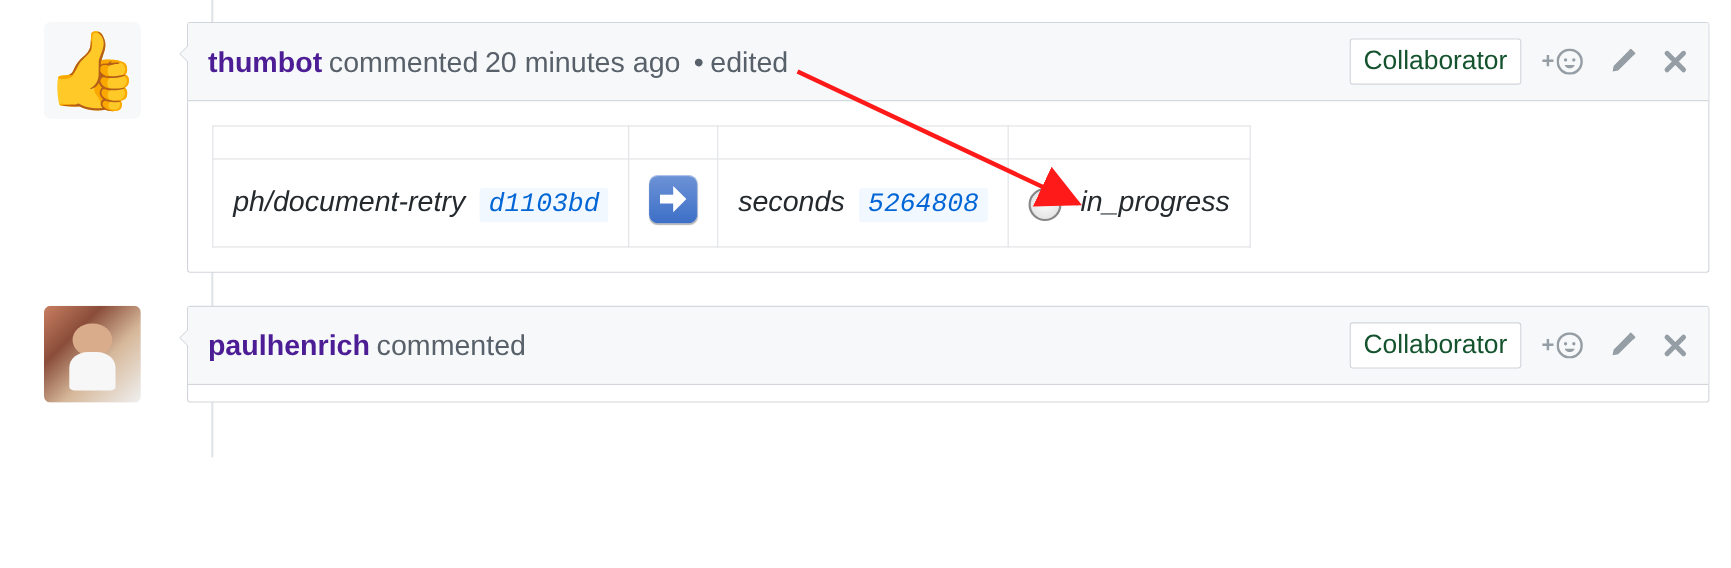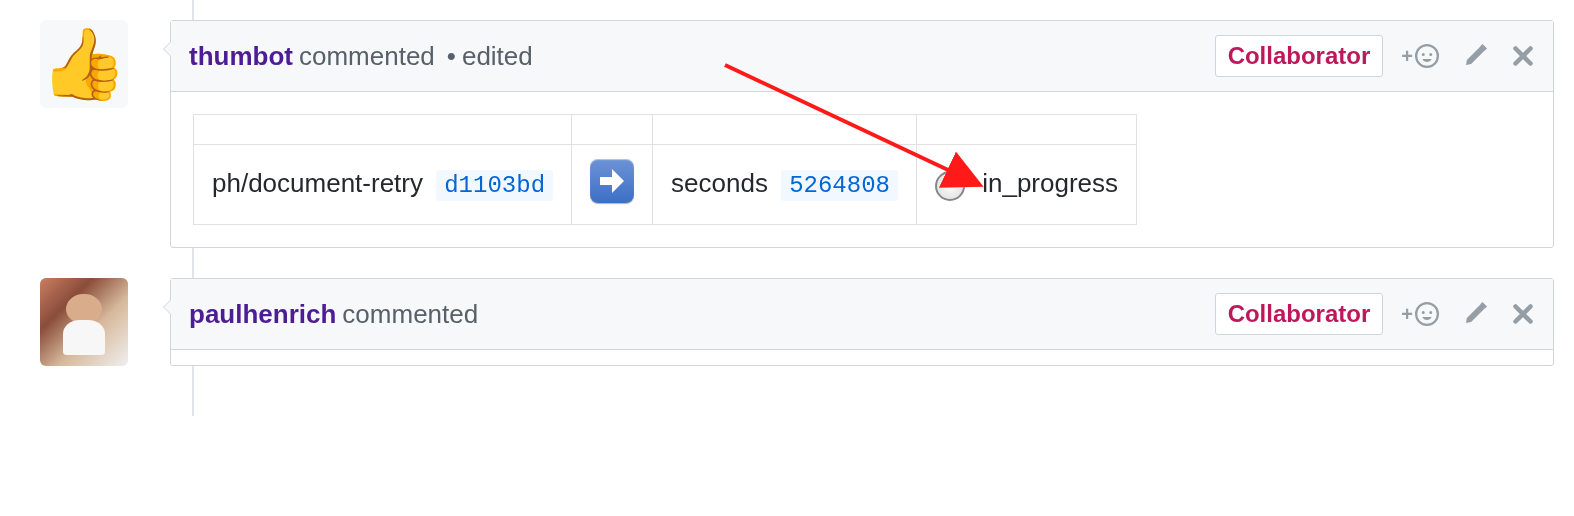--- a/index.html
+++ b/index.html
@@ -100,24 +100,23 @@
     color: #4c1d95;
   }
   .header-text { margin-right: 6px; }
   .dot { margin: 0 6px; }
   .spacer { flex: 1; }
   .collab-badge {
     border: 1px solid #d1d5da;
     border-radius: 3px;
     padding: 6px 12px;
     font-size: 24px;
-    color: #be185d;
+    color: #14532d;
     background: #fff;
     margin-right: 18px;
-    font-weight: bold;
   }
   .header-icons {
     display: flex;
     align-items: center;
     gap: 24px;
     color: #959da5;
   }
   .icon-btn {
     display: inline-flex;
     align-items: center;
@@ -129,20 +128,21 @@
     align-items: center;
     gap: 2px;
     font-size: 20px;
     font-weight: 600;
     color: #959da5;
   }
   .bubble-body {
     padding: 22px;
     font-size: 26px;
     color: #24292e;
+    font-style: italic;
   }
   table.status-table {
     border-collapse: collapse;
     font-size: 26px;
   }
   table.status-table th, table.status-table td {
     border: 1px solid #dfe2e5;
     padding: 14px 18px;
     text-align: left;
     vertical-align: middle;
@@ -217,20 +217,21 @@
 <div class="comment-block">
   <div class="avatar-col">
     <div class="avatar">
       <span class="avatar-thumbsup">👍</span>
     </div>
   </div>
   <div class="bubble">
     <div class="bubble-header">
       <span class="author header-text">thumbot</span>
       <span class="header-text">commented</span>
+      <span class="header-text">20 minutes ago</span>
       <span class="dot">•</span>
       <span>edited</span>
       <span class="spacer"></span>
       <span class="collab-badge">Collaborator</span>
       <div class="header-icons">
         <span class="icon-btn plus-emoji">
           <span>+</span>
           <svg width="24" height="24" viewBox="0 0 16 16">
               <path d="M8 0a8 8 0 100 16A8 8 0 008 0zm0 14.5A6.5 6.5 0 118 1.5a6.5 6.5 0 010 13zM5.5 6a1 1 0 100 2 1 1 0 000-2zm5 0a1 1 0 100 2 1 1 0 000-2zM5 10s.5 2 3 2 3-2 3-2H5z"></path>
             </svg>

